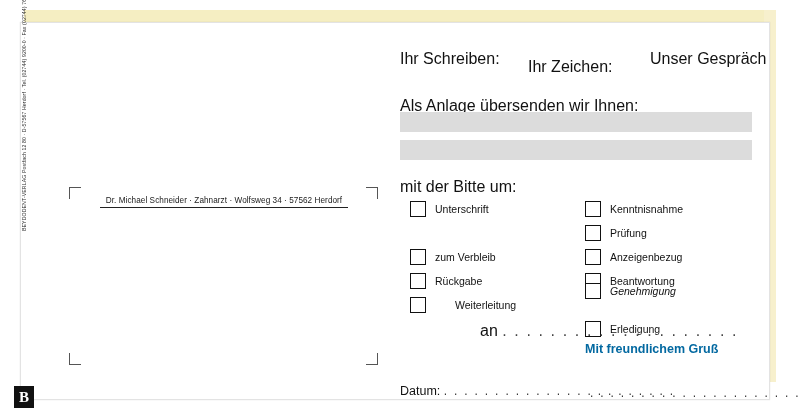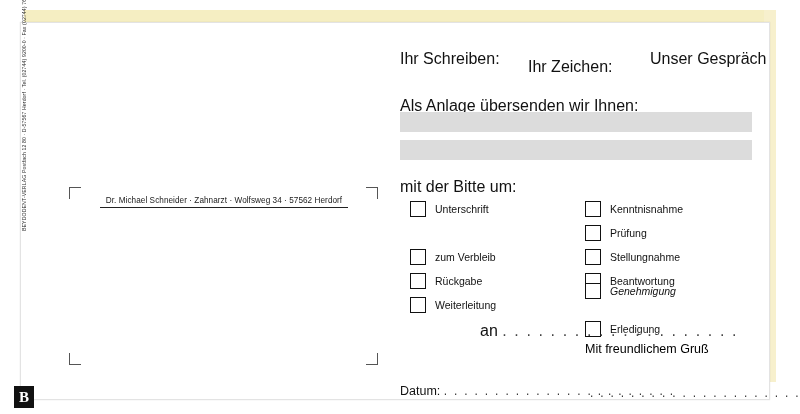--- a/index.html
+++ b/index.html
@@ -193,22 +193,23 @@
   }
   .dots {
     letter-spacing: 1.6px;
     color: #444;
   }
   .gruss {
     position: absolute;
     left: 585px;
     top: 342px;
     font-size: 12.5px;
-    color: #000000;
-    white-space: nowrap;
+    color: #0369a1;
+    white-space: nowrap;
+    font-weight: bold;
   }
   .datum {
     position: absolute;
     left: 400px;
     top: 384px;
     font-size: 12.5px;
     color: #111;
     white-space: nowrap;
   }
   .datum-dots {
@@ -268,36 +269,36 @@
     <span class="cb-label">Unterschrift</span>
   </div>
   <div class="cb-row col-left" style="top:249px;">
     <span class="cb"></span>
     <span class="cb-label">zum Verbleib</span>
   </div>
   <div class="cb-row col-left" style="top:273px;">
     <span class="cb"></span>
     <span class="cb-label">Rückgabe</span>
   </div>
-  <div class="cb-row col-left" style="top:297px;">
+  <div class="cb-row col-left" style="top:297px;gap:20px;">
     <span class="cb"></span>
     <span class="cb-label">Weiterleitung</span>
   </div>
 
   <div class="cb-row col-right" style="top:201px;">
     <span class="cb"></span>
     <span class="cb-label">Kenntnisnahme</span>
   </div>
   <div class="cb-row col-right" style="top:225px;">
     <span class="cb"></span>
     <span class="cb-label">Prüfung</span>
   </div>
   <div class="cb-row col-right" style="top:249px;">
     <span class="cb"></span>
-    <span class="cb-label">Stellungnahme</span>
+    <span class="cb-label">Anzeigenbezug</span>
   </div>
   <div class="cb-row col-right" style="top:273px;">
     <span class="cb"></span>
     <span class="cb-label">Beantwortung</span>
   </div>
   <div class="cb-row col-right" style="top:283px;font-style:italic;">
     <span class="cb"></span>
     <span class="cb-label">Genehmigung</span>
   </div>
   <div class="cb-row col-right" style="top:321px;">

